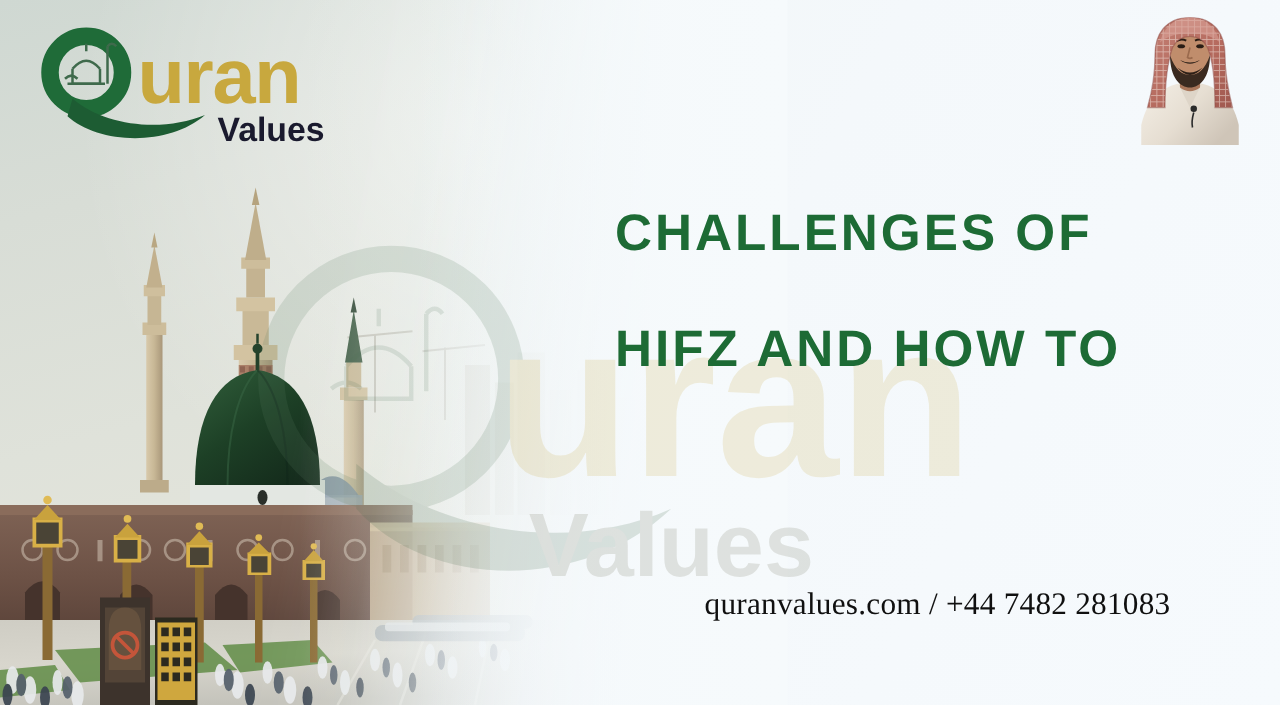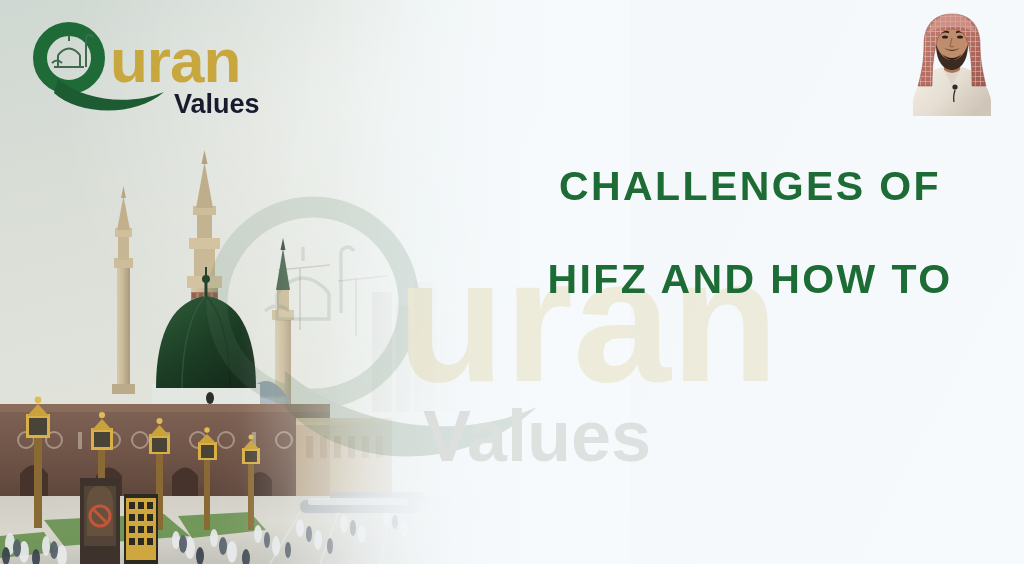--- a/index.html
+++ b/index.html
@@ -90,21 +90,20 @@
     right:18px; top:4px;
     width:108px; height:112px;
   }
   .presenter svg { display:block; width:108px; height:112px; }
 
   
   .headline {
     position:absolute;
     left:492px; top:140px;
     width:516px;
-    text-align:center;
   }
   .headline .line {
     font-family:"Liberation Sans", sans-serif;
     font-weight:bold;
     font-size:41px;
     line-height:93px;
     letter-spacing:2.4px;
     color:#1d6b35;
     white-space:nowrap;
   }
@@ -531,14 +530,15 @@
 
       <path d="M54 10 C42 10 33 18 30 30 C40 20 68 20 78 30 C75 18 66 10 54 10 Z" fill="#d8a096" opacity=".6"></path>
     </svg>
   </div>
 
   <div class="headline">
     <div class="line">CHALLENGES OF</div>
     <div class="line">HIFZ AND HOW TO</div>
   </div>
 
+  <div class="contact">quranvalues.com / +44 7482 281083</div>
 
 </div>
 
 </body></html>

